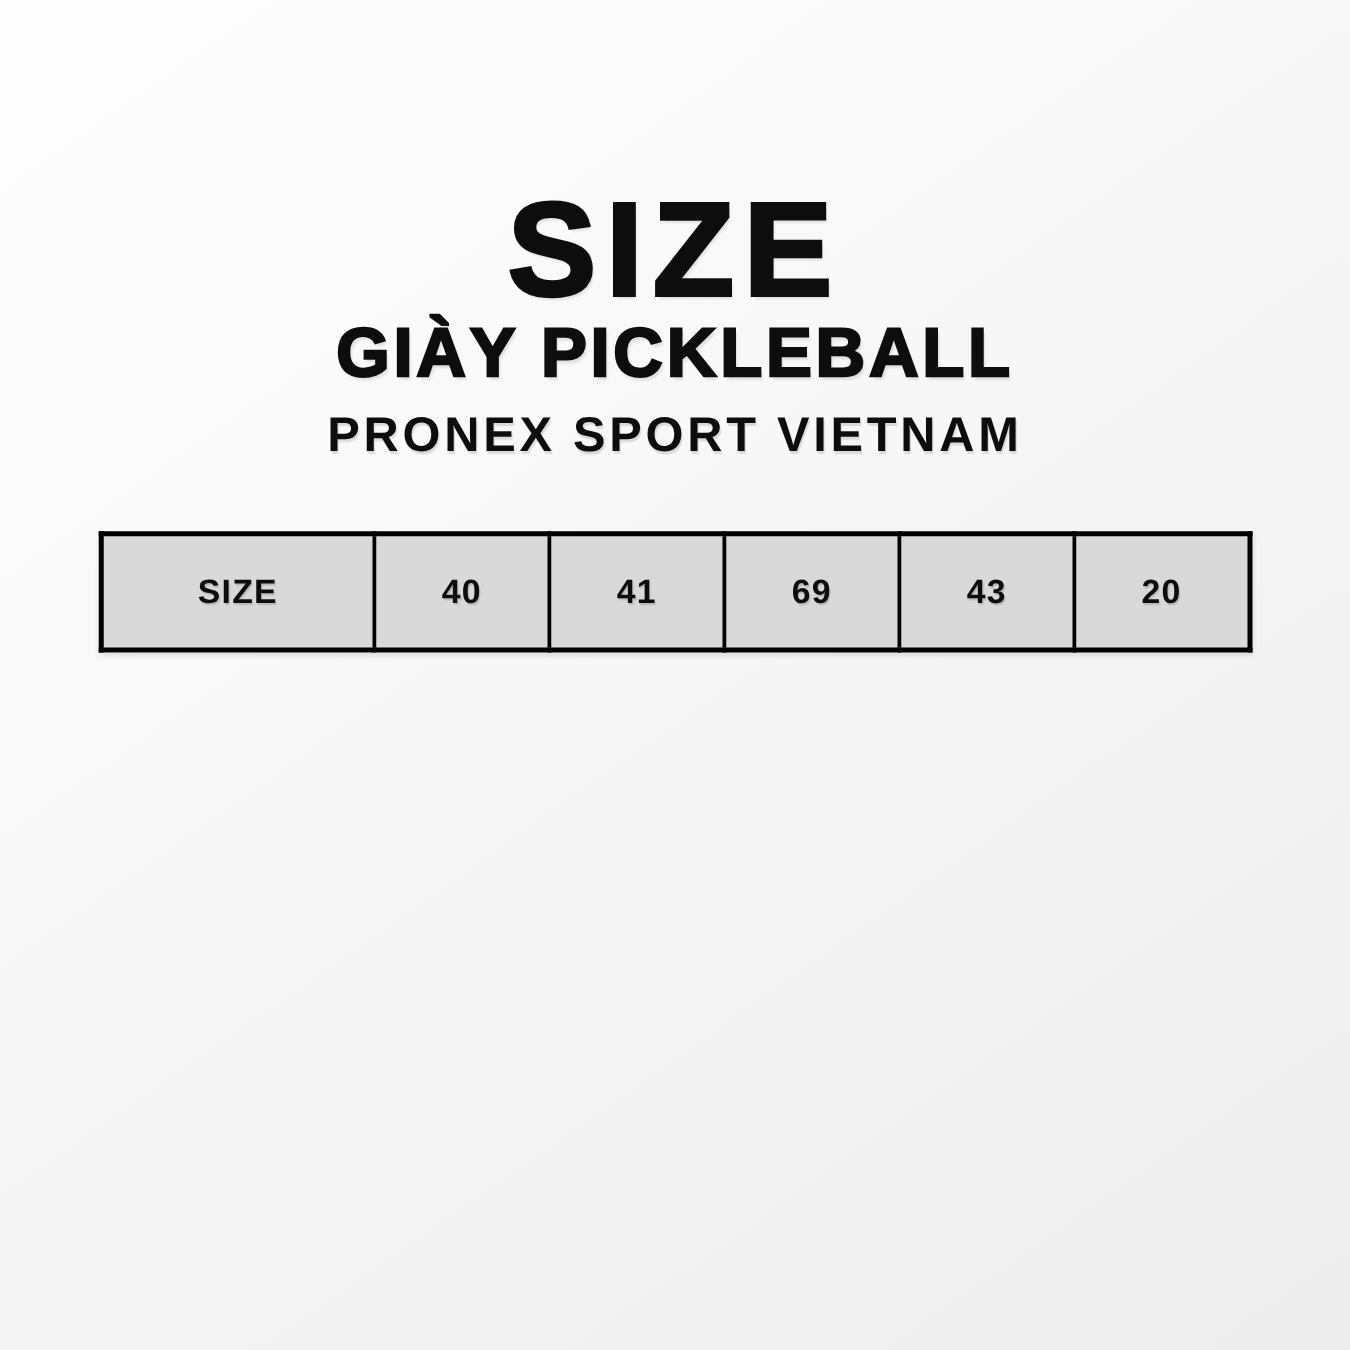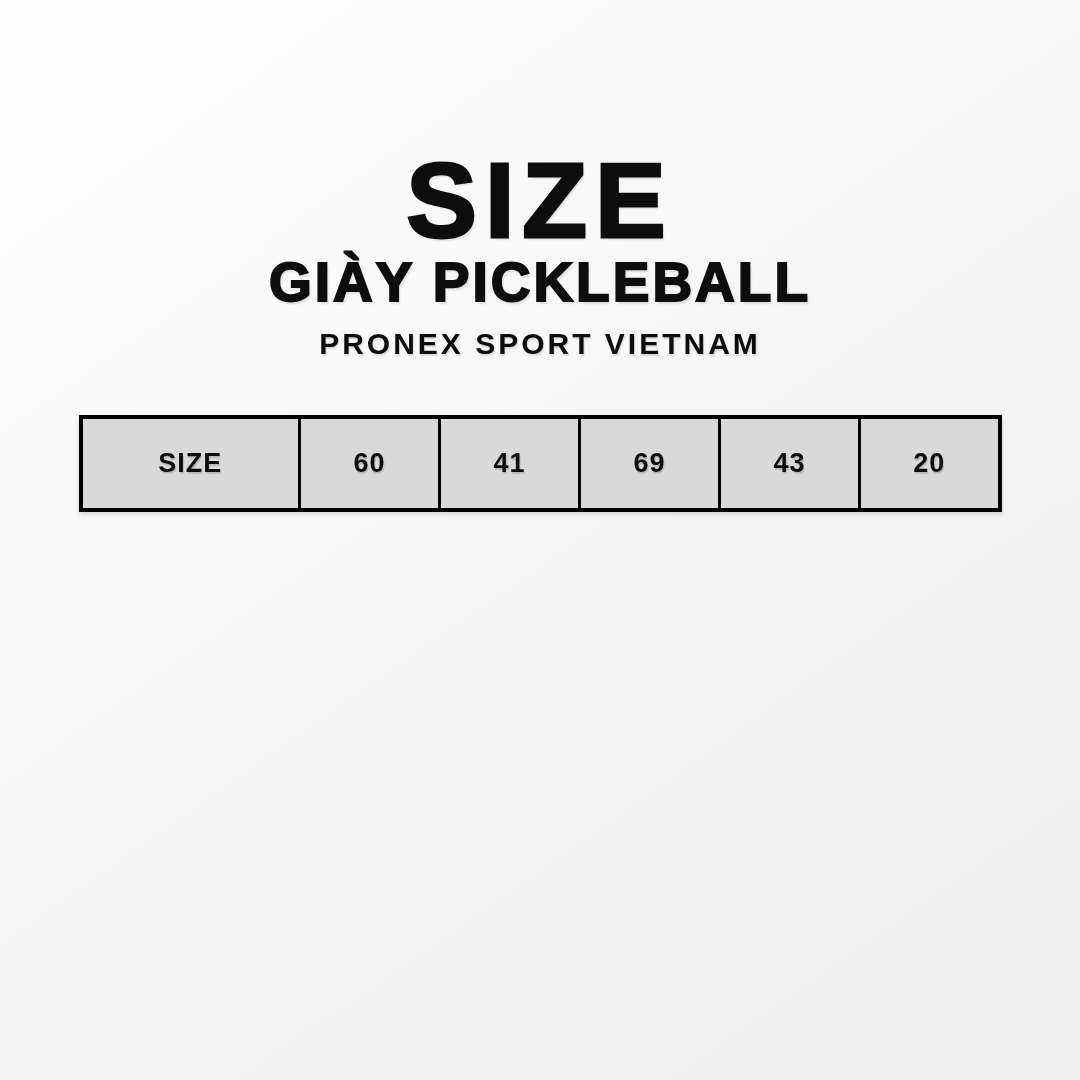--- a/index.html
+++ b/index.html
@@ -32,21 +32,21 @@
     font-weight: 900;
     line-height: 1;
     letter-spacing: 3px;
     -webkit-text-stroke: 2px #0d0d0d;
     text-shadow: 2px 3px 2px rgba(0,0,0,0.10);
     white-space: nowrap;
   }
 
   .brand {
     margin-top: 17px;
-    font-size: 30px;
+    font-size: 39px;
     font-weight: 700;
     letter-spacing: 3px;
     text-shadow: 1px 2px 1px rgba(0,0,0,0.12);
     white-space: nowrap;
   }
 
   table.size-chart {
     margin: 54px auto 0 auto;
     border-collapse: collapse;
     table-layout: fixed;
@@ -94,21 +94,21 @@
       <col class="label-col">
       <col class="val-col">
         <col class="val-col">
         <col class="val-col">
         <col class="val-col">
         <col class="val-col">
     </colgroup>
     <tbody>
       <tr>
         <th class="cell-gray">SIZE</th>
-        <td class="cell-gray">60</td>
+        <td class="cell-gray">40</td>
         <td class="cell-gray">41</td>
         <td class="cell-gray">69</td>
         <td class="cell-gray">43</td>
         <td class="cell-gray">20</td>
       </tr>
     </tbody>
   </table>
 
 </div>
 

